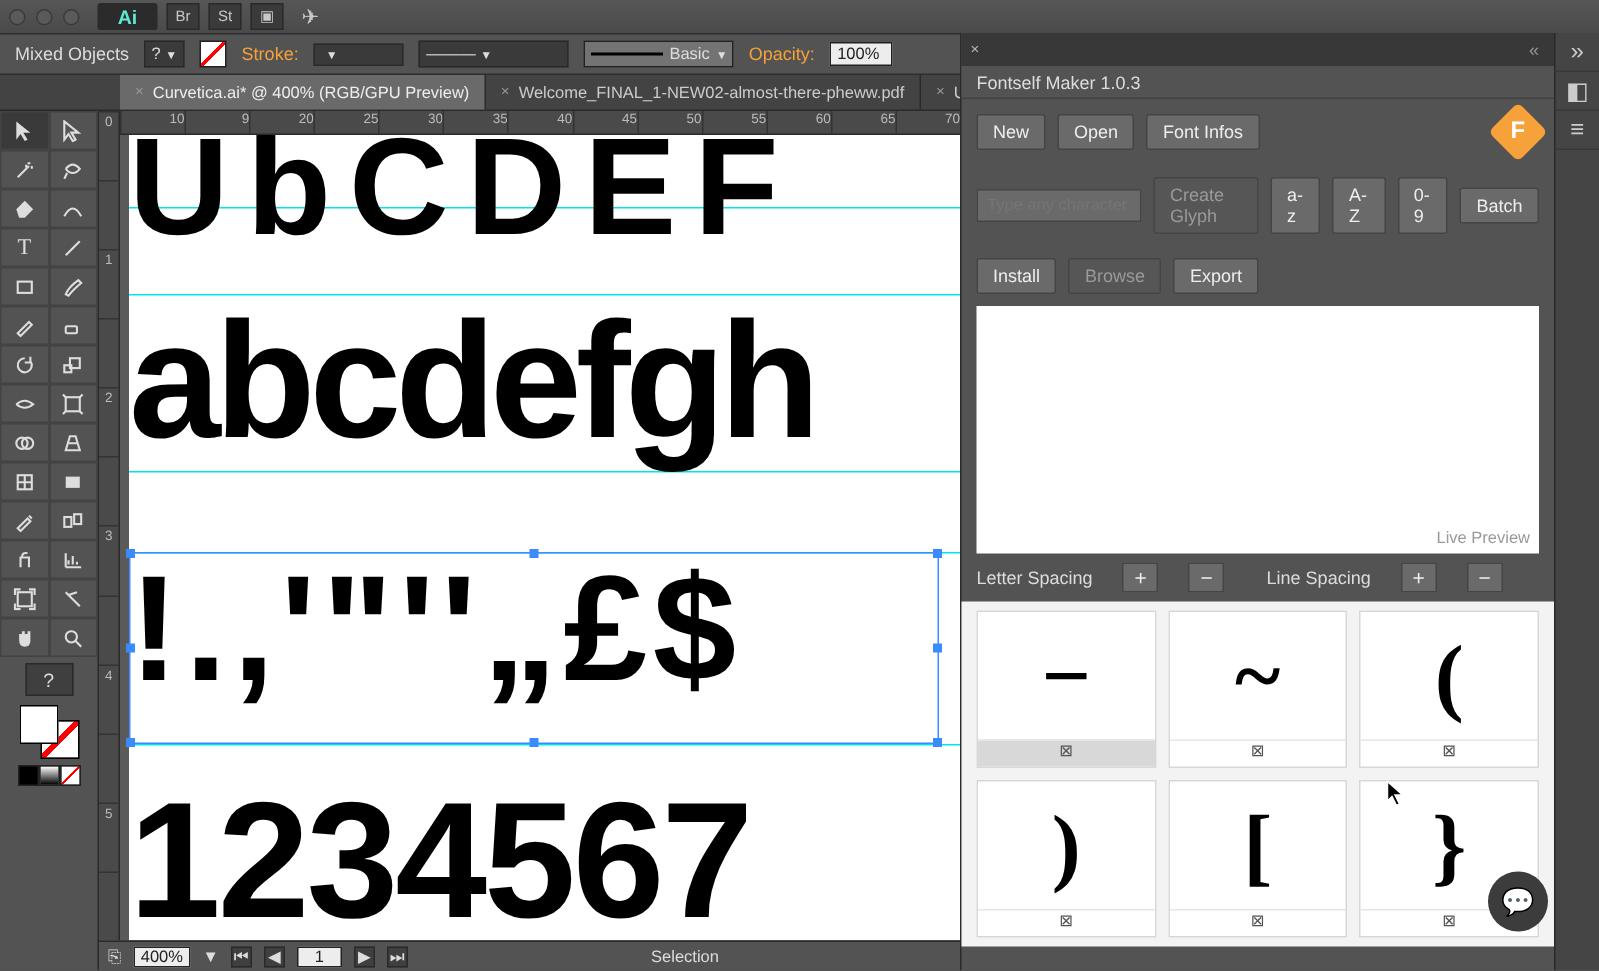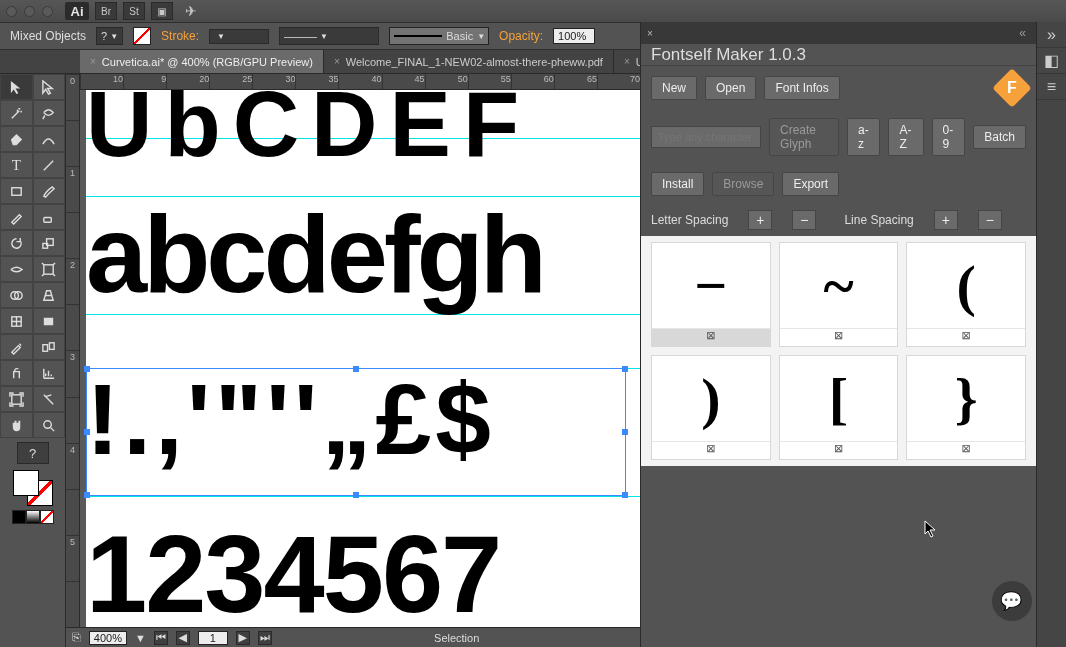--- a/index.html
+++ b/index.html
@@ -2,21 +2,21 @@
 <html><head>
 <meta charset="utf-8">
 <style>
 * { box-sizing: border-box; margin: 0; padding: 0; font-family: Arial, Helvetica, sans-serif; }
 body { background: #535353; width: 1066px; height: 647px; overflow: hidden; position: relative; }
 
 
 .titlebar { height: 22px; background: linear-gradient(#565656,#4a4a4a); display: flex; align-items: center; padding: 0 6px; gap: 6px; }
 .traffic { display: flex; gap: 7px; }
 .traffic span { width: 11px; height: 11px; border-radius: 50%; background: #5a5a5a; border:1px solid #3a3a3a; }
-.ai-badge { width: 24px; height: 18px; background: #2b2b2b; color: #e5e5e5; font-weight: bold; font-size: 13px; display:flex; align-items:center; justify-content:center; border-radius:2px; margin-left:6px; }
+.ai-badge { width: 40px; height: 18px; background: #2b2b2b; color: #5eead4; font-weight: bold; font-size: 13px; display:flex; align-items:center; justify-content:center; border-radius:2px; margin-left:6px; }
 .titlebar .tb-icon { width:22px; height:18px; border:1px solid #2a2a2a; background:#3a3a3a; display:flex; align-items:center; justify-content:center; color:#c8c8c8; font-size:10px; }
 .titlebar .rocket { color:#c8c8c8; font-size:14px; margin-left:6px; }
 
 
 .controlbar { height: 28px; background: #535353; border-top:1px solid #2e2e2e; border-bottom:1px solid #2e2e2e; display:flex; align-items:center; padding:0 10px; gap:10px; color:#ddd; font-size:12px; }
 .cb-sel { background:#3a3a3a; border:1px solid #2a2a2a; color:#ddd; padding:2px 4px; font-size:11px; display:flex; align-items:center; gap:3px; }
 .cb-sel .down { font-size:8px; }
 .cb-swatch { width:18px; height:18px; background: linear-gradient(135deg,#fff 45%,#f00 45%,#f00 55%,#fff 55%); border:1px solid #222; }
 .cb-field { background:#ededed; border:1px solid #222; color:#222; padding:1px 4px; font-size:11px; width:42px; }
 .cb-line { width:100px; height:18px; background:#737373; border:1px solid #222; display:flex; align-items:center; }
@@ -57,21 +57,21 @@
 .sel-box { position:absolute; border:1px solid #3b8bff; }
 .sel-box .handle { position:absolute; width:6px; height:6px; background:#3b8bff; }
 .status { position:absolute; left:66px; right:410px; bottom:0; height:20px; background:#535353; border-top:1px solid #2a2a2a; display:flex; align-items:center; gap:8px; padding:0 6px; color:#ddd; font-size:11px; }
 .status .sf { background:#ededed; border:1px solid #222; color:#222; padding:0 4px; }
 .status .nav { width:14px; height:14px; border:1px solid #2a2a2a; display:flex; align-items:center; justify-content:center; background:#3f3f3f; }
 
 
 .right { position:absolute; right:30px; top:22px; width:396px; bottom:0; background:#535353; border-left:1px solid #2a2a2a; }
 .r-tabbar { height:22px; background:#383838; display:flex; align-items:center; padding:0 6px; color:#bbb; font-size:10px; }
 .r-tabbar .x { margin-left:auto; font-size:12px; color:#999; padding:0 4px; }
-.r-title { height:22px; display:flex; align-items:center; padding:0 10px; color:#ddd; font-size:17px; background:#535353; border-bottom:1px solid #434343; }
+.r-title { height:22px; display:flex; align-items:center; padding:0 10px; color:#ddd; font-size:12px; background:#535353; border-bottom:1px solid #434343; }
 .r-row { display:flex; align-items:center; gap:8px; padding:8px 10px; }
 .btn { background:#6a6a6a; border:1px solid #454545; color:#eee; font-size:12px; padding:4px 10px; border-radius:2px; }
 .btn.dim { background:#565656; color:#9a9a9a; }
 .r-logo { margin-left:auto; width:28px; height:28px; background:#f6a13a; border-radius:4px; transform:rotate(45deg); display:flex; align-items:center; justify-content:center; }
 .r-logo span { transform:rotate(-45deg); color:#fff; font-weight:bold; }
 .inp { background:#6a6a6a; border:1px solid #454545; color:#bbb; font-size:11px; padding:4px 6px; width:110px; }
 .preview { background:#fff; margin:0 10px; height:165px; position:relative; }
 .preview .lp { position:absolute; right:6px; bottom:4px; color:#999; font-size:11px; }
 .spacer-row { display:flex; align-items:center; gap:20px; padding:6px 10px; color:#ddd; font-size:12px; }
 .sq { width:24px; height:20px; background:#6a6a6a; border:1px solid #454545; color:#eee; display:flex; align-items:center; justify-content:center; font-size:14px; }
@@ -390,20 +390,23 @@
     <div class="btn">a-z</div>
     <div class="btn">A-Z</div>
     <div class="btn">0-9</div>
     <div class="btn">Batch</div>
   </div>
   <div class="r-row">
     <div class="btn">Install</div>
     <div class="btn dim">Browse</div>
     <div class="btn">Export</div>
   </div>
+  <div class="preview">
+    <div class="lp">Live Preview</div>
+  </div>
   <div class="spacer-row">
     <span>Letter Spacing</span>
     <div class="sq">+</div>
     <div class="sq">−</div>
     <span style="margin-left:8px">Line Spacing</span>
     <div class="sq">+</div>
     <div class="sq">−</div>
   </div>
   <div class="glyphgrid">
     <div class="cell">

